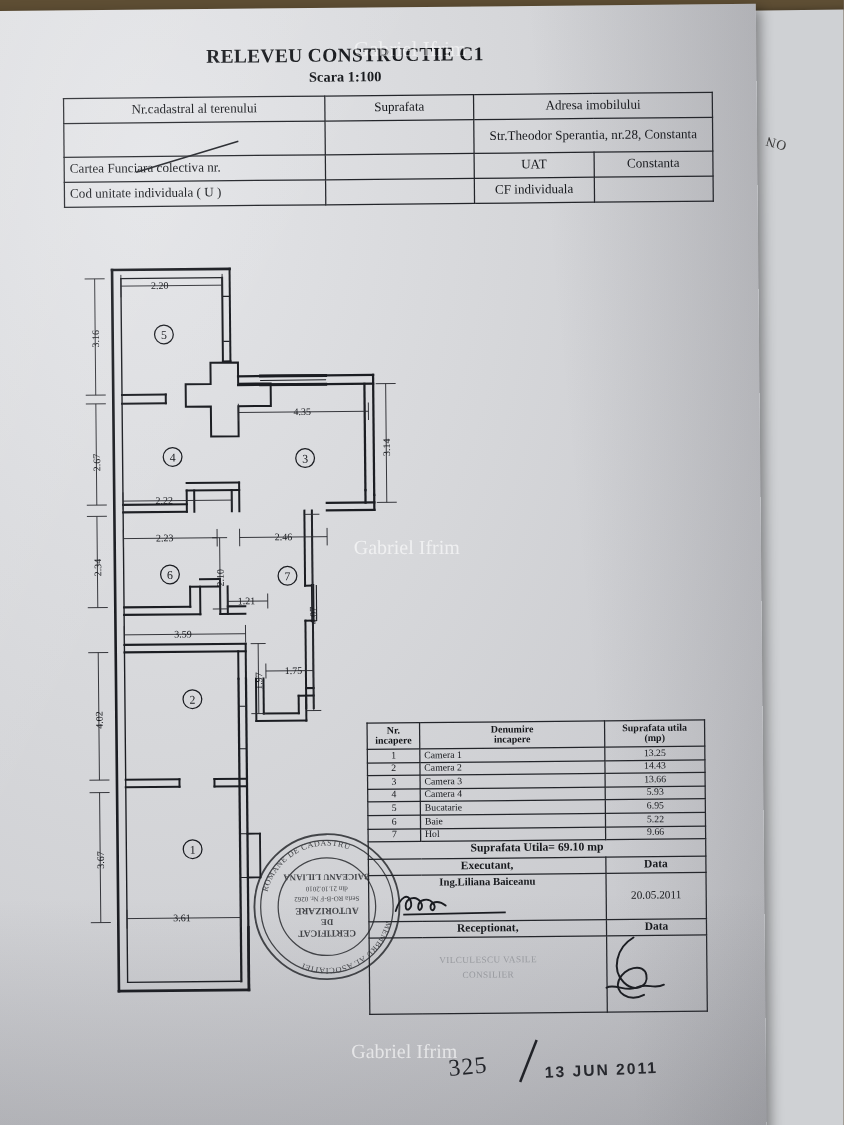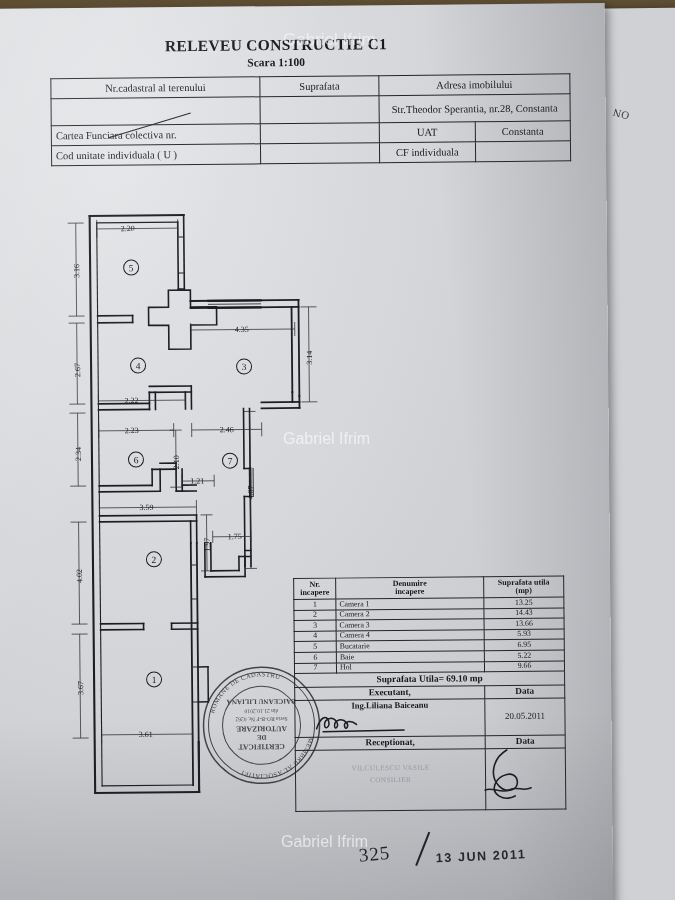--- a/index.html
+++ b/index.html
@@ -243,21 +243,21 @@
     font-weight: bold;
     color: #23252a;
     letter-spacing: 1.6px;
     transform: rotate(-2deg);
   }
 
   
   .wm {
     position: absolute;
     color: rgba(255,255,255,.62);
-    font-family: Liberation Sans, sans-serif;
+    font-family: Liberation Serif, serif;
     font-weight: normal;
     pointer-events: none;
     user-select: none;
   }
   .wm-top   { left: 283px; top: 30px;  font-size: 17px; color: rgba(255,255,255,.55); }
   .wm-mid   { left: 283px; top: 430px; font-size: 16px; }
   .wm-bot   { left: 281px; top: 833px; font-size: 16px; }
 
   text { font-family: "Liberation Serif", serif; }
 </style>

